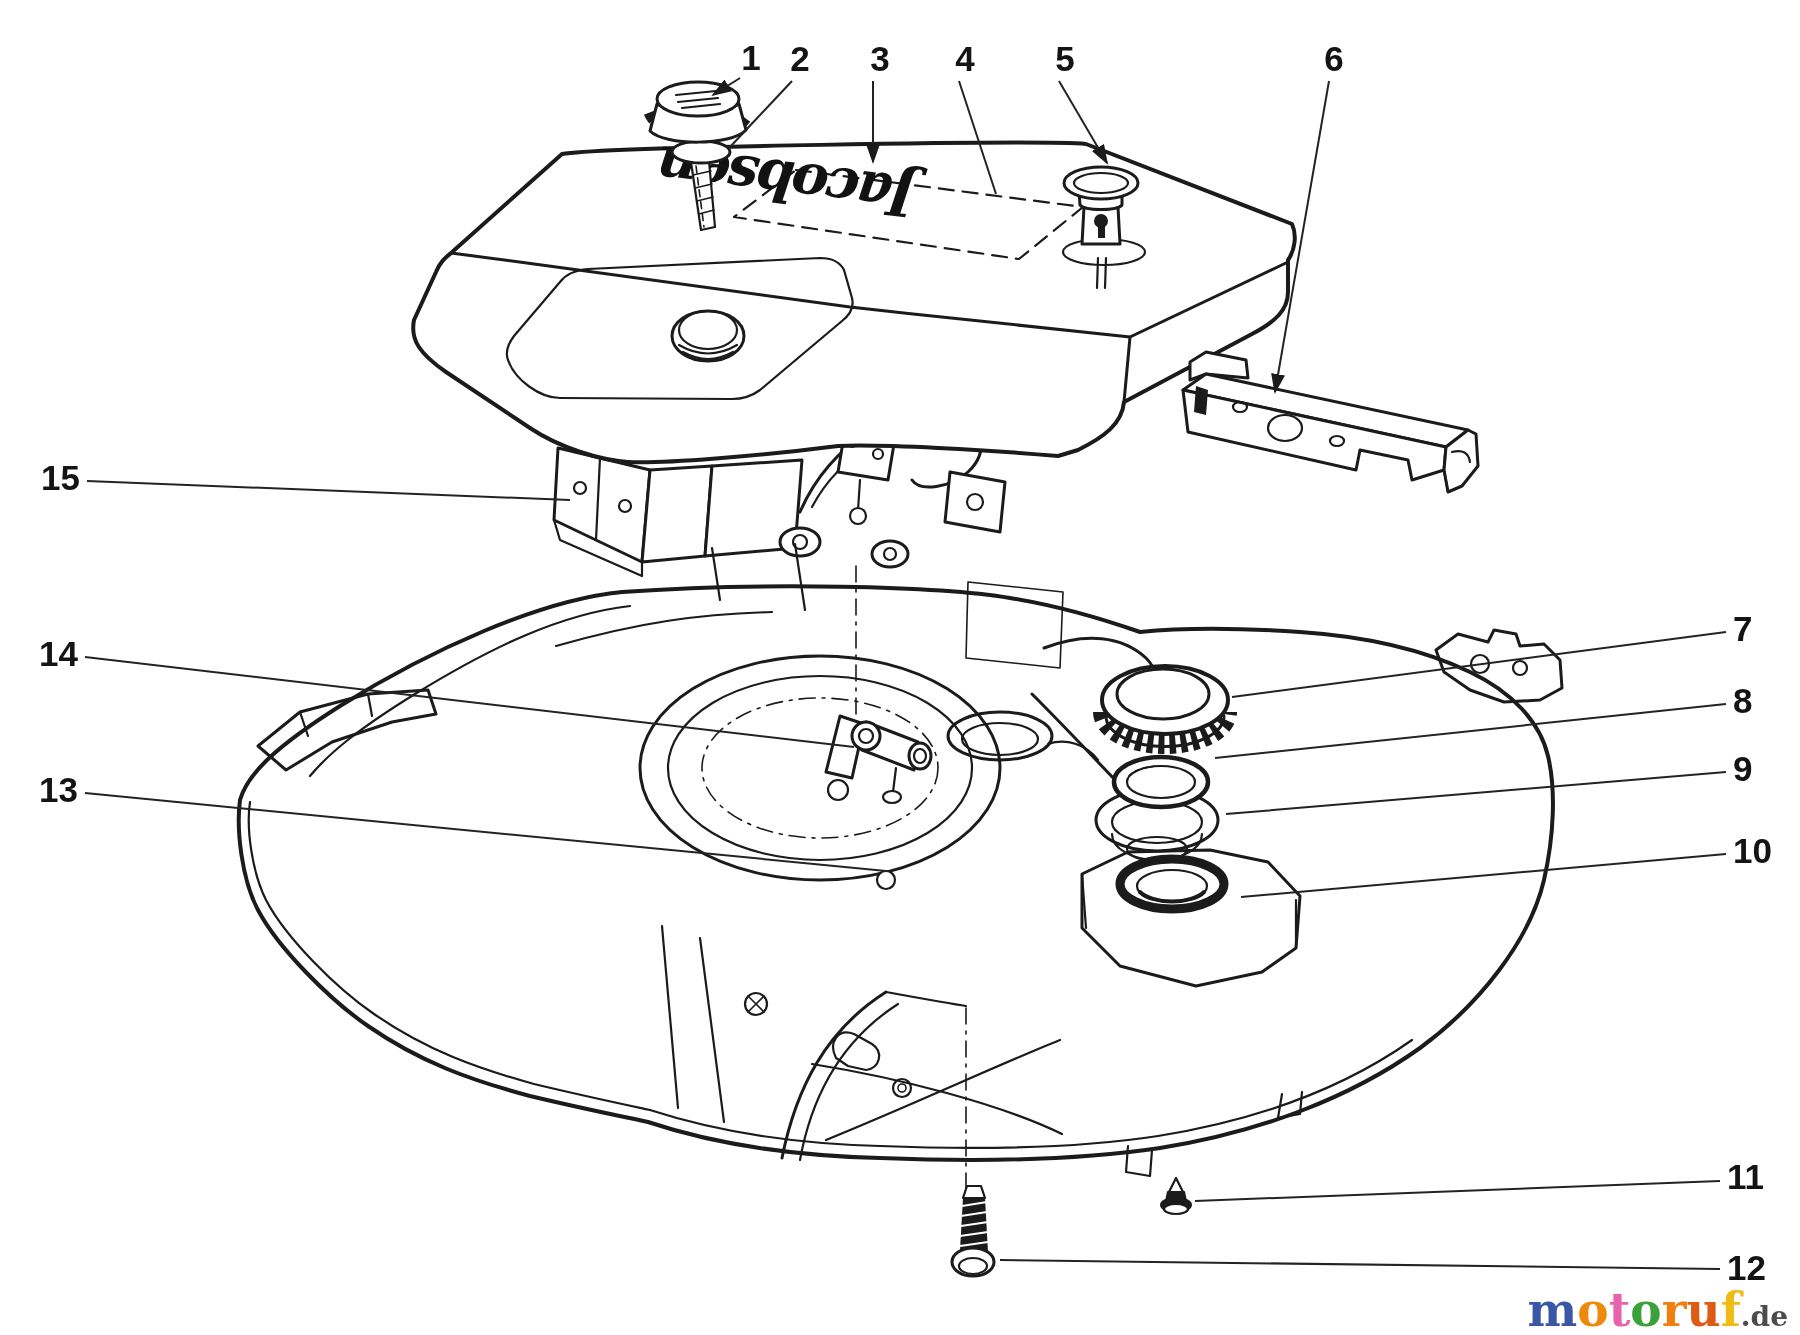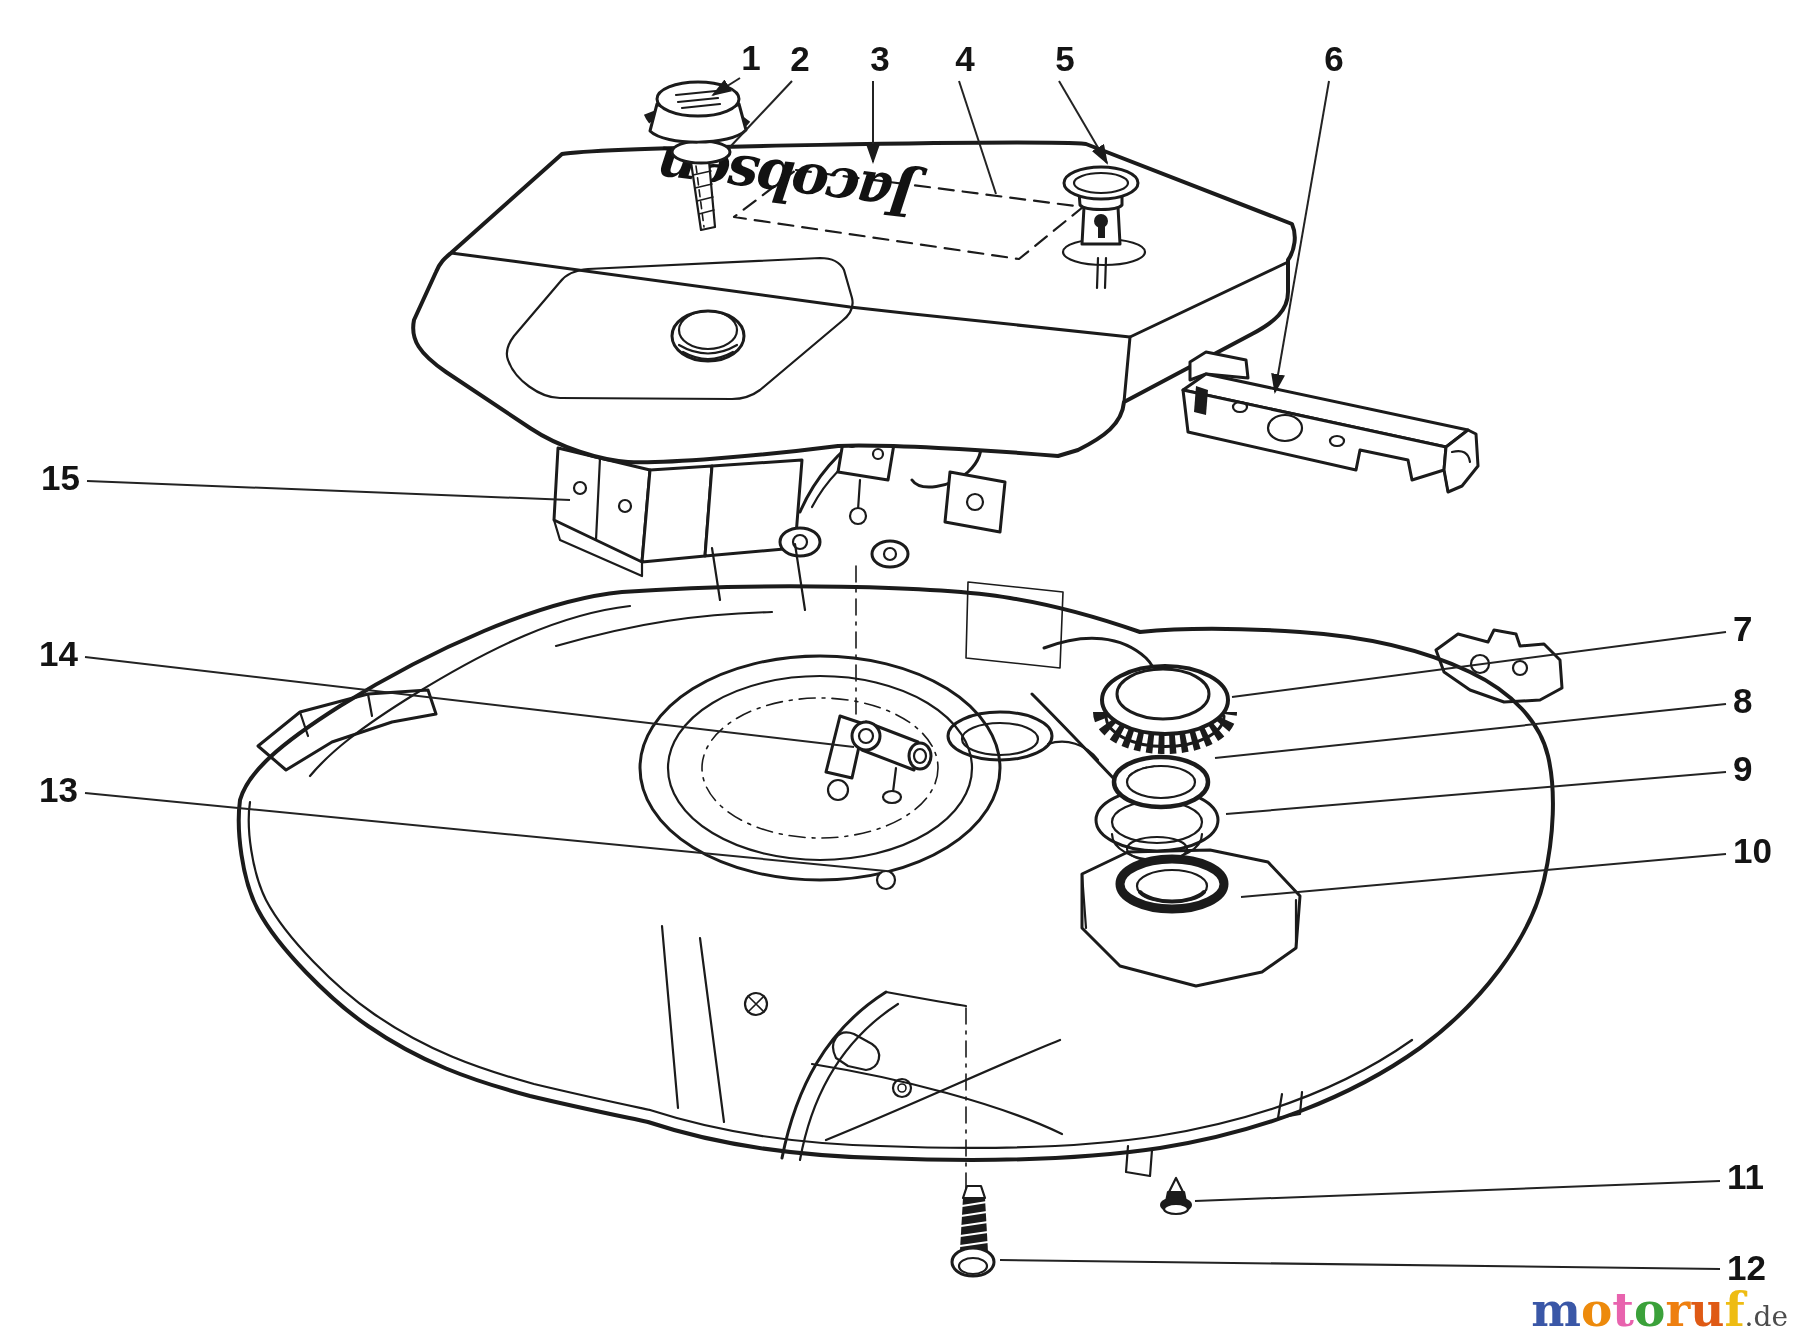--- a/index.html
+++ b/index.html
@@ -20,21 +20,21 @@
 
   .callout-num{font-family:"Liberation Sans",sans-serif;font-weight:bold;font-size:35px;fill:#141414;}
   .callout-line{stroke:#232323;stroke-width:2;fill:none;}
 
   .engine-script{font-family:"DejaVu Serif",serif;font-style:italic;font-weight:bold;
                  font-size:56px;fill:#121212;letter-spacing:-3px;}
 
   .watermark{position:absolute;right:12px;bottom:2px;
              font-family:"DejaVu Serif",serif;font-weight:bold;font-size:47px;
              line-height:1;user-select:none;}
-  .watermark .de{font-size:28px;font-weight:normal;}
+  .watermark .de{font-size:28px;font-weight:bold;}
 </style>
 </head>
 <body>
 
 <div class="stage">
 
 <svg id="diagram-svg" width="1800" height="1335" viewBox="0 0 1800 1335">
   <defs>
     <marker id="arw" markerWidth="12" markerHeight="10" refX="9" refY="3.5" orient="auto">
       <path d="M0,0 L10,3.5 L0,7 Z" fill="#1b1b1b"></path>

